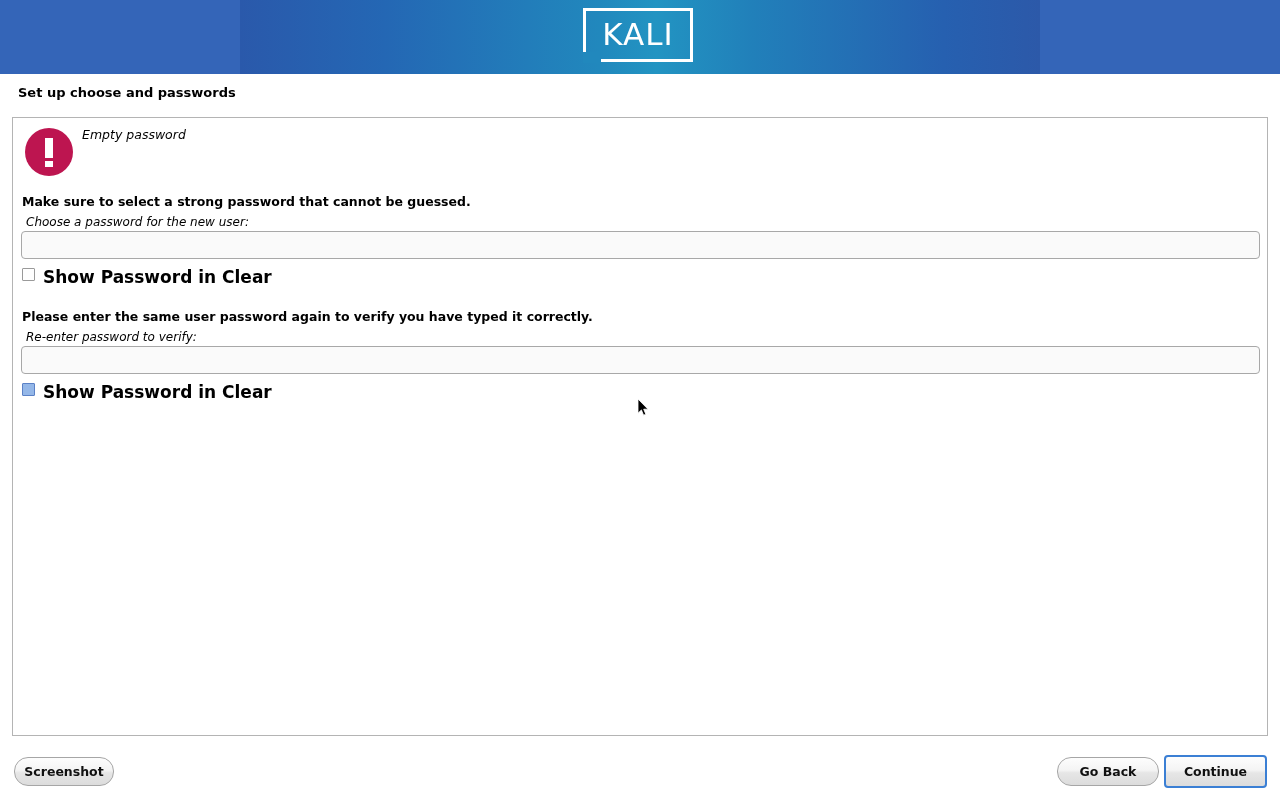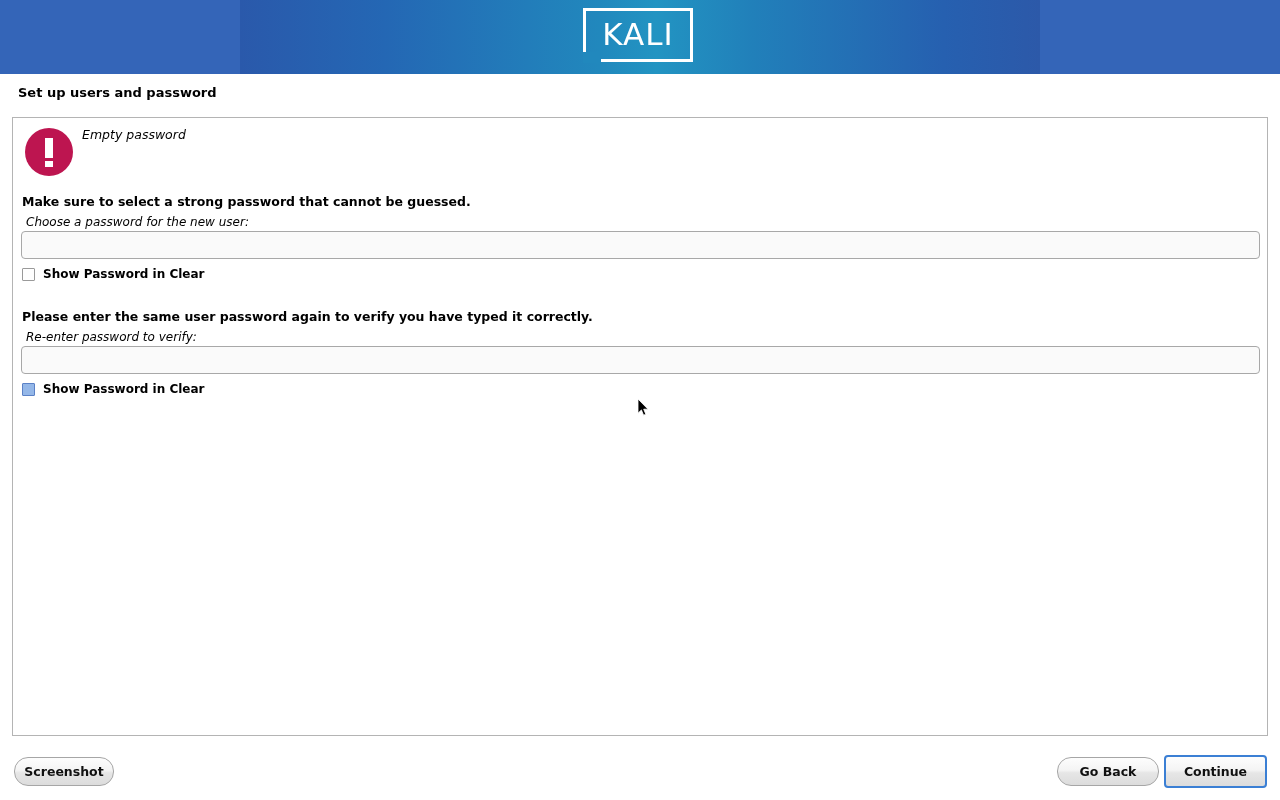--- a/index.html
+++ b/index.html
@@ -219,21 +219,21 @@
     border-radius: 1px;
   }
   .cbox.focused {
     border: 1px solid #5b81c6;
     background: #94b7e8;
   }
   .cbox-label {
     position: absolute;
     left: 21px;
     top: 0px;
-    font-size: 12px;
+    font-size: 17px;
     font-weight: bold;
     color: #000000;
     white-space: nowrap;
   }
 
   
   .heading-1 { top: 4px; }
   .label-1   { top: 25px; }
   .input-1   { top: 41px; }
   .check-1   { top: 77px; }
@@ -298,21 +298,21 @@
     <div class="banner-center"></div>
     <div class="banner-side-right"></div>
 
     <div class="kali-logo">
       <div class="kali-frame"></div>
       <div class="kali-notch"></div>
       <div class="kali-text">KALI</div>
     </div>
   </div>
 
-  <div class="page-title">Set up users and password</div>
+  <div class="page-title">Set up choose and passwords</div>
 
   <div class="main-panel">
 
     <div class="error-block">
       <div class="error-icon">
         <div class="bang-bar"></div>
         <div class="bang-dot"></div>
       </div>
       <div class="error-title">Empty password</div>
     </div>

